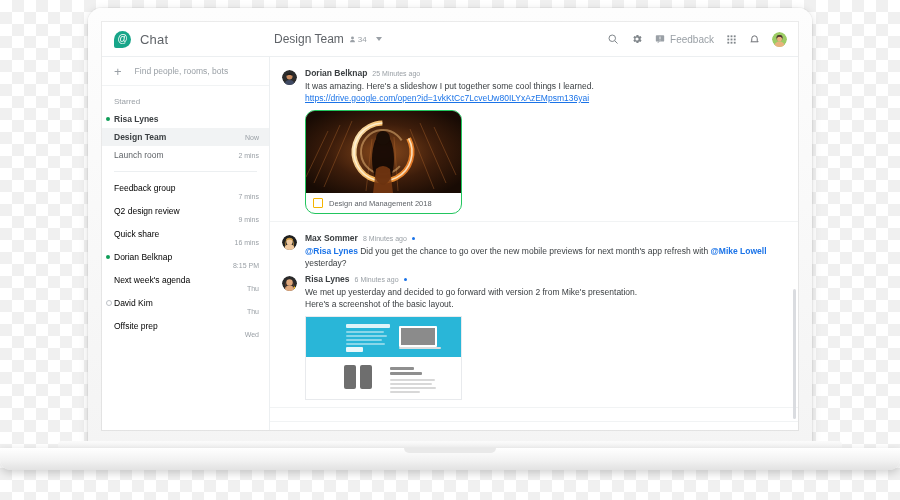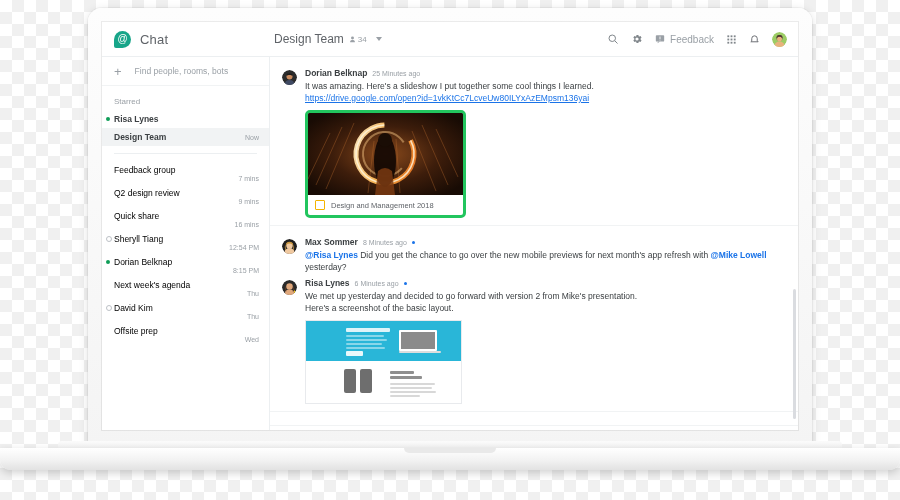--- a/index.html
+++ b/index.html
@@ -98,21 +98,21 @@
   .mbody{flex:1;min-width:0;}
   .mhead{display:flex;align-items:center;gap:5px;line-height:1;}
   .mname{font-size:8.5px;font-weight:bold;color:#3c4043;}
   .mtime{font-size:7px;color:#9aa0a6;}
   .bluedot{width:3px;height:3px;border-radius:50%;background:#1a73e8;display:inline-block;}
   .mtext{font-size:8.5px;color:#3c4043;line-height:1.45;margin-top:2px;}
   .link{color:#1a73e8;text-decoration:underline;word-break:break-all;}
   .mention{color:#1a73e8;font-weight:bold;}
   
   .card{
-    width:155px;border:3px solid #22c55e;border-radius:5px;margin-top:6px;overflow:hidden;background:#fff;
+    width:155px;border:1px solid #22c55e;border-radius:10px;margin-top:6px;overflow:hidden;background:#fff;
   }
   .photo{width:155px;height:82px;display:block;position:relative;overflow:hidden;background:#1b0e06;}
   .card-foot{display:flex;align-items:center;gap:6px;padding:5px 7px;}
   .slides-ic{width:8px;height:8px;border:1.4px solid #f4b400;border-radius:1px;background:#fff;flex:none;}
   .card-cap{font-size:7.5px;color:#5f6368;}
   .reply{display:flex;align-items:center;gap:5px;margin:8px 0 2px 0;color:#1a73e8;}
   .reply-txt{font-size:7.5px;font-weight:bold;letter-spacing:.4px;}
   
   .shot{width:155px;height:82px;border:1px solid #e8eaed;margin-top:6px;background:#fff;overflow:hidden;position:relative;}
   .hero{position:absolute;left:0;top:0;width:155px;height:40px;background:#29b6d8;}
@@ -214,39 +214,38 @@
 
           <div class="row">
             <span class="dot on"></span>
             <span class="nm b">Risa Lynes</span>
             <span class="tm"></span>
           </div>
           <div class="row active">
             <span class="nm b">Design Team</span>
             <span class="tm">Now</span>
           </div>
+          <div class="row">
+            <span class="nm">Launch room</span>
+            <span class="tm">2 mins</span>
+          </div>
 
           <div class="divider"></div>
 
           <div class="stack">
             <span class="nm b">Feedback group</span>
             <span class="tm">7 mins</span>
           </div>
           <div class="stack">
             <span class="nm b">Q2 design review</span>
             <span class="tm">9 mins</span>
           </div>
           <div class="stack">
             <span class="nm b">Quick share</span>
             <span class="tm">16 mins</span>
-          </div>
-          <div class="stack" style="position:relative">
-            <span class="dot off" style="top:9px"></span>
-            <span class="nm">Sheryll Tiang</span>
-            <span class="tm">12:54 PM</span>
           </div>
           <div class="stack" style="position:relative">
             <span class="dot on" style="top:9px"></span>
             <span class="nm">Dorian Belknap</span>
             <span class="tm">8:15 PM</span>
           </div>
           <div class="stack">
             <span class="nm">Next week's agenda</span>
             <span class="tm">Thu</span>
           </div>

